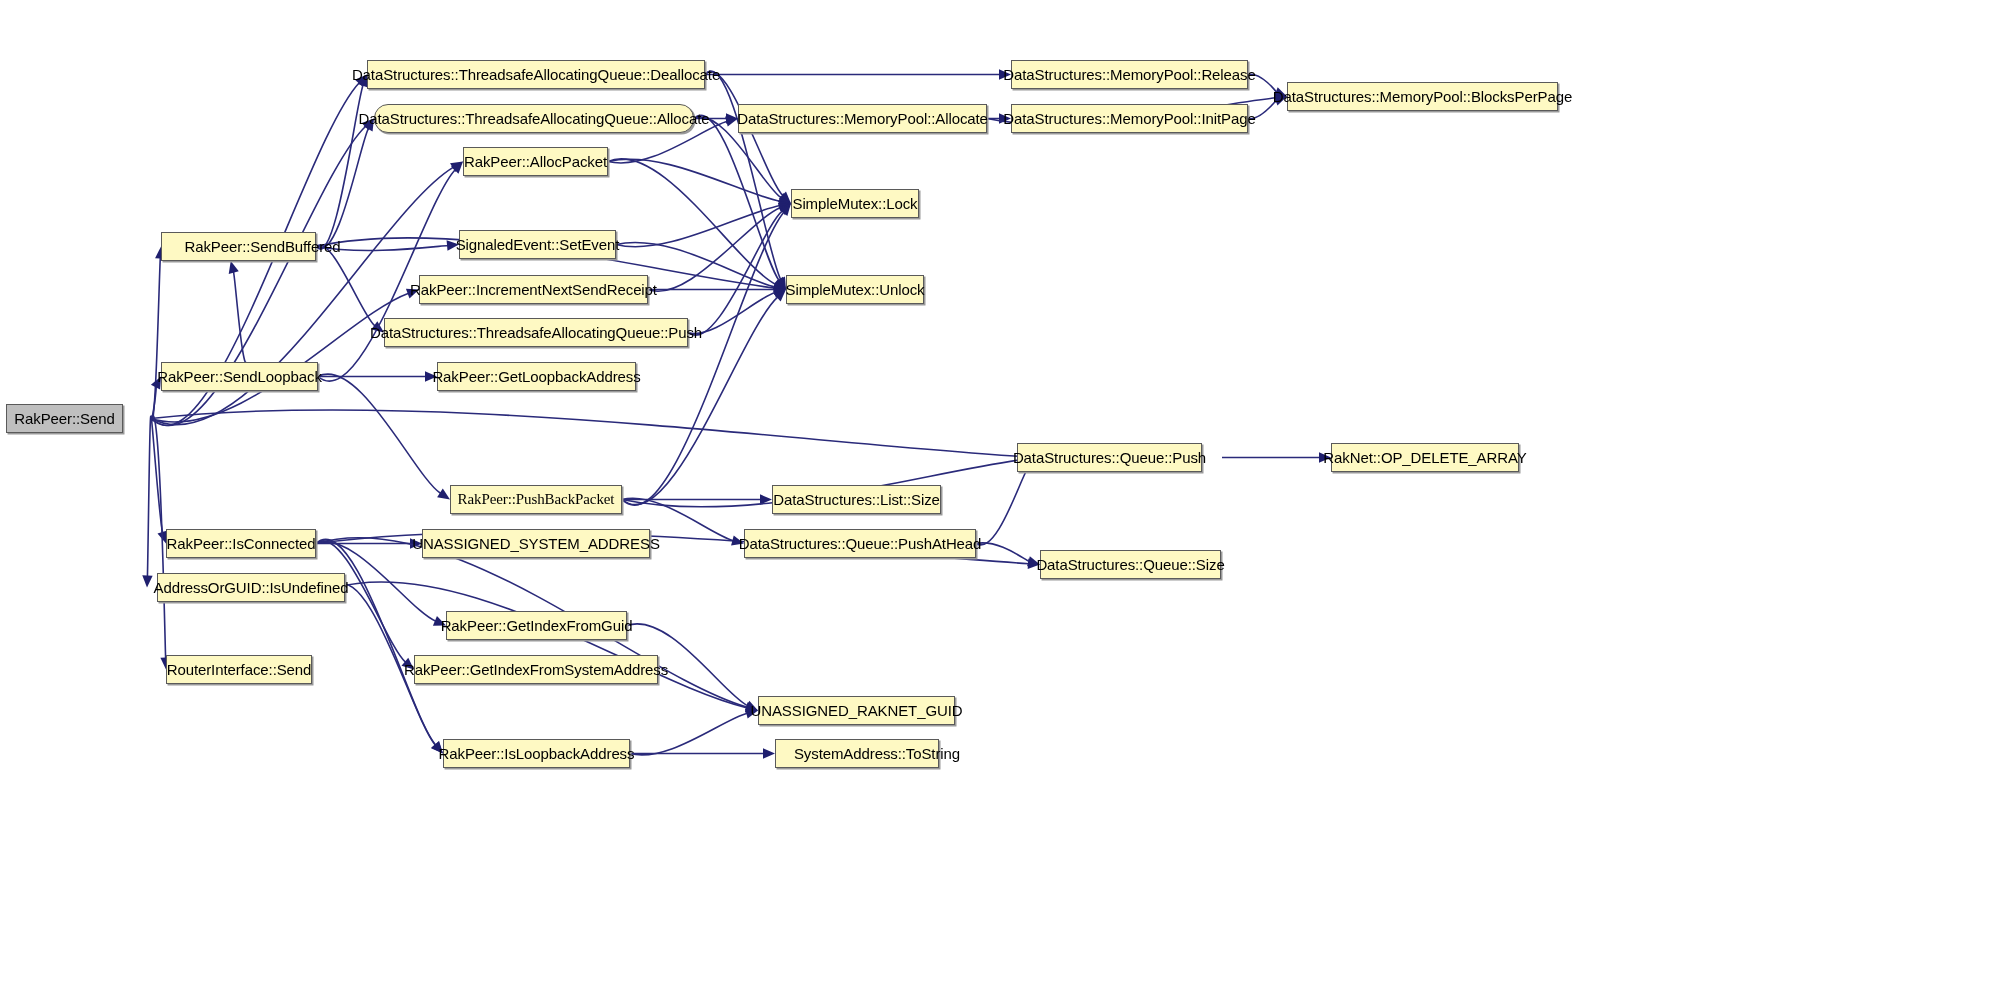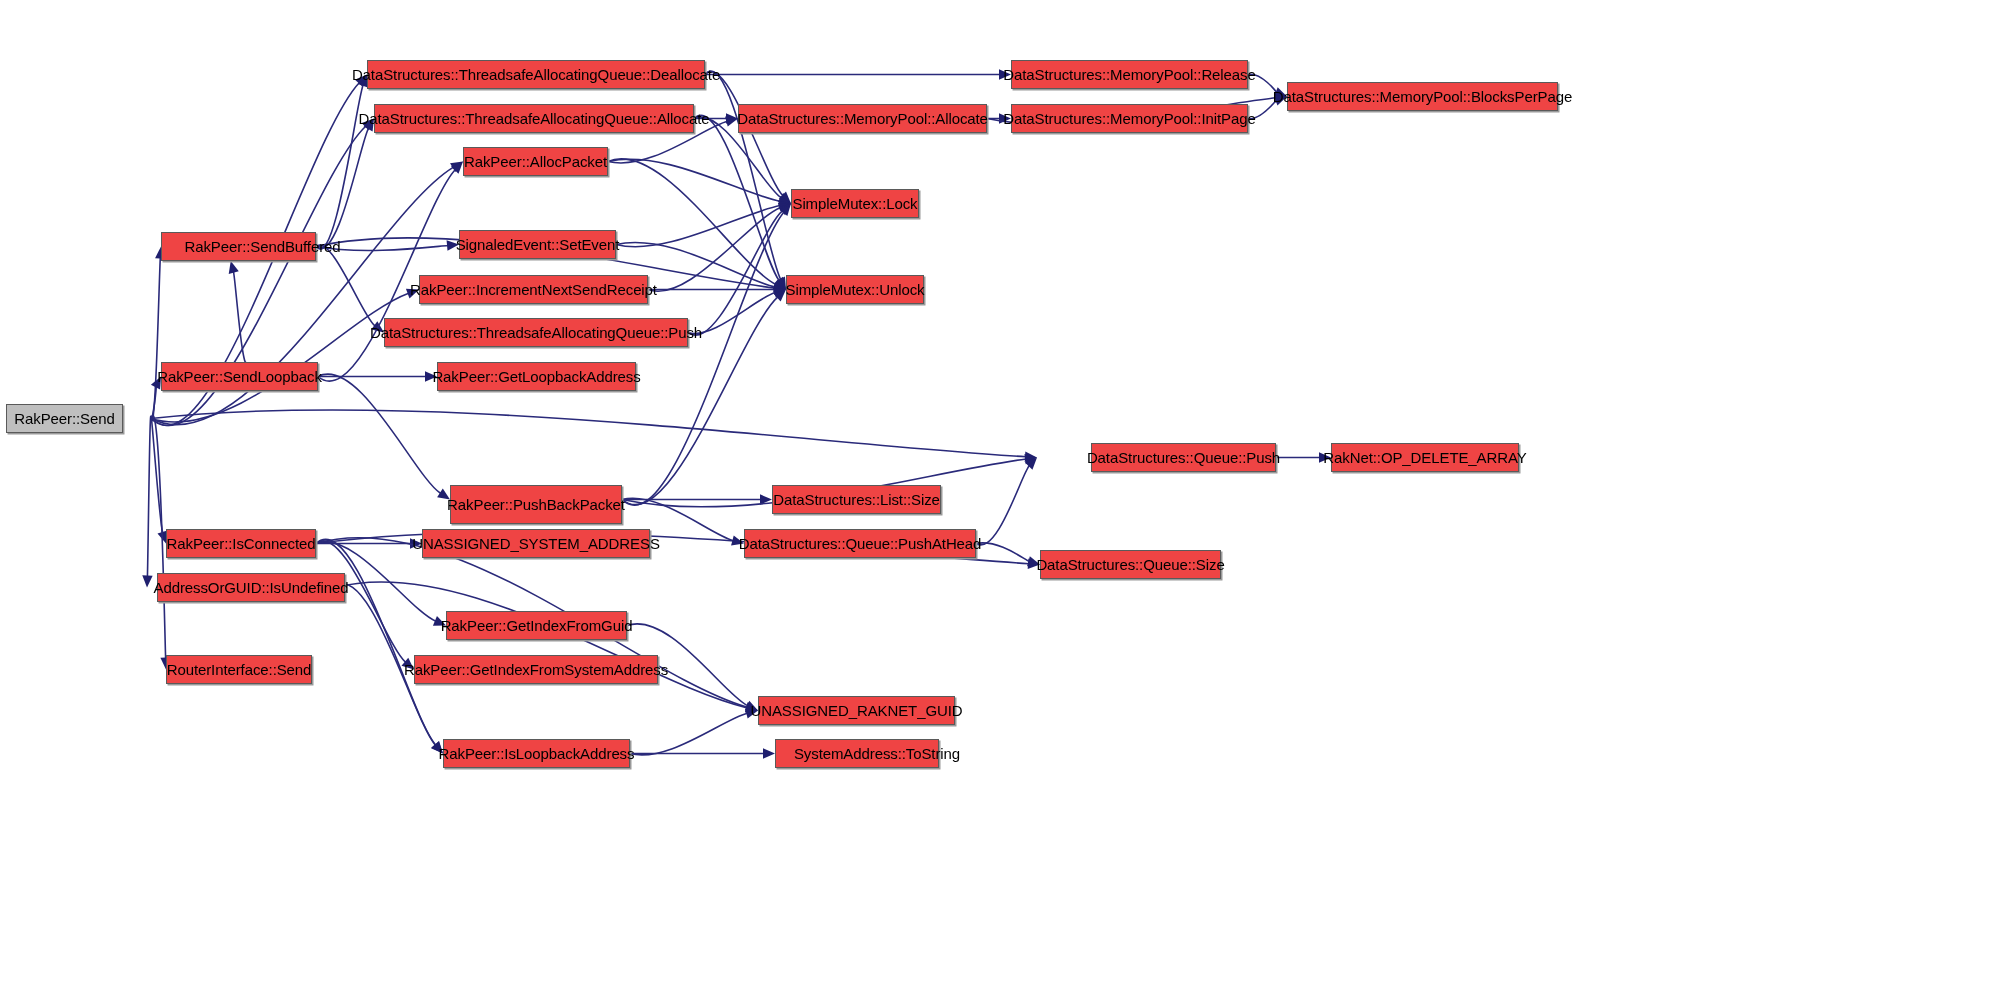--- a/index.html
+++ b/index.html
@@ -30,21 +30,21 @@
     stroke-width: 1.6px;
   }
   .edge-head {
     fill: #1f1f6e;
     stroke: none;
   }
   .node-box {
     position: absolute;
     box-sizing: border-box;
     border: 1px solid #5a5a5a;
-    background: #ef4444;
+    background: #fef9c3;
     color: #000000;
     font-family: "Liberation Sans", sans-serif;
     font-size: 15px;
     line-height: 1;
     display: flex;
     align-items: center;
     justify-content: center;
     white-space: nowrap;
     box-shadow: 1.5px 1.5px 0 0 #9a9a9a;
     letter-spacing: -0.1px;
@@ -194,39 +194,39 @@
       </div>
       <div class="node-box" style="left: 147px; top: 573px; width: 188px; height: 29px; margin-left: 10px;">
         <span class="node-label">AddressOrGUID::IsUndefined</span>
       </div>
       <div class="node-box" style="left: 166px; top: 655px; width: 146px; height: 29px;">
         <span class="node-label">RouterInterface::Send</span>
       </div>
       <div class="node-box" style="left: 367px; top: 60px; width: 338px; height: 29px;">
         <span class="node-label">DataStructures::ThreadsafeAllocatingQueue::Deallocate</span>
       </div>
-      <div class="node-box" style="left: 374px; top: 104px; width: 320px; height: 29px;">
+      <div class="node-box" style="left: 374px; top: 104px; width: 320px; height: 29px; border-radius: 14px;">
         <span class="node-label">DataStructures::ThreadsafeAllocatingQueue::Allocate</span>
       </div>
       <div class="node-box" style="left: 463px; top: 147px; width: 145px; height: 29px;">
         <span class="node-label">RakPeer::AllocPacket</span>
       </div>
       <div class="node-box" style="left: 459px; top: 230px; width: 157px; height: 29px;">
         <span class="node-label">SignaledEvent::SetEvent</span>
       </div>
       <div class="node-box" style="left: 419px; top: 275px; width: 229px; height: 29px;">
         <span class="node-label">RakPeer::IncrementNextSendReceipt</span>
       </div>
       <div class="node-box" style="left: 384px; top: 318px; width: 304px; height: 29px;">
         <span class="node-label">DataStructures::ThreadsafeAllocatingQueue::Push</span>
       </div>
       <div class="node-box" style="left: 437px; top: 362px; width: 199px; height: 29px;">
         <span class="node-label">RakPeer::GetLoopbackAddress</span>
       </div>
-      <div class="node-box" style="left: 450px; top: 485px; width: 172px; height: 39px;">
+      <div class="node-box" style="left: 450px; top: 485px; width: 172px; height: 29px; font-family: Liberation Serif, serif;">
         <span class="node-label">RakPeer::PushBackPacket</span>
       </div>
       <div class="node-box" style="left: 422px; top: 529px; width: 228px; height: 29px;">
         <span class="node-label">UNASSIGNED_SYSTEM_ADDRESS</span>
       </div>
       <div class="node-box" style="left: 446px; top: 611px; width: 181px; height: 29px;">
         <span class="node-label">RakPeer::GetIndexFromGuid</span>
       </div>
       <div class="node-box" style="left: 414px; top: 655px; width: 244px; height: 29px;">
         <span class="node-label">RakPeer::GetIndexFromSystemAddress</span>
@@ -254,21 +254,21 @@
       </div>
       <div class="node-box" style="left: 775px; top: 739px; width: 164px; height: 29px; padding-left: 40px;">
         <span class="node-label">SystemAddress::ToString</span>
       </div>
       <div class="node-box" style="left: 1011px; top: 60px; width: 237px; height: 29px;">
         <span class="node-label">DataStructures::MemoryPool::Release</span>
       </div>
       <div class="node-box" style="left: 1011px; top: 104px; width: 237px; height: 29px;">
         <span class="node-label">DataStructures::MemoryPool::InitPage</span>
       </div>
-      <div class="node-box" style="left: 1091px; top: 443px; width: 185px; height: 29px;">
+      <div class="node-box" style="left: 1017px; top: 443px; width: 185px; height: 29px;">
         <span class="node-label">DataStructures::Queue::Push</span>
       </div>
       <div class="node-box" style="left: 1040px; top: 550px; width: 181px; height: 29px;">
         <span class="node-label">DataStructures::Queue::Size</span>
       </div>
       <div class="node-box" style="left: 1287px; top: 82px; width: 271px; height: 29px;">
         <span class="node-label">DataStructures::MemoryPool::BlocksPerPage</span>
       </div>
       <div class="node-box" style="left: 1331px; top: 443px; width: 188px; height: 29px;">
         <span class="node-label">RakNet::OP_DELETE_ARRAY</span>

